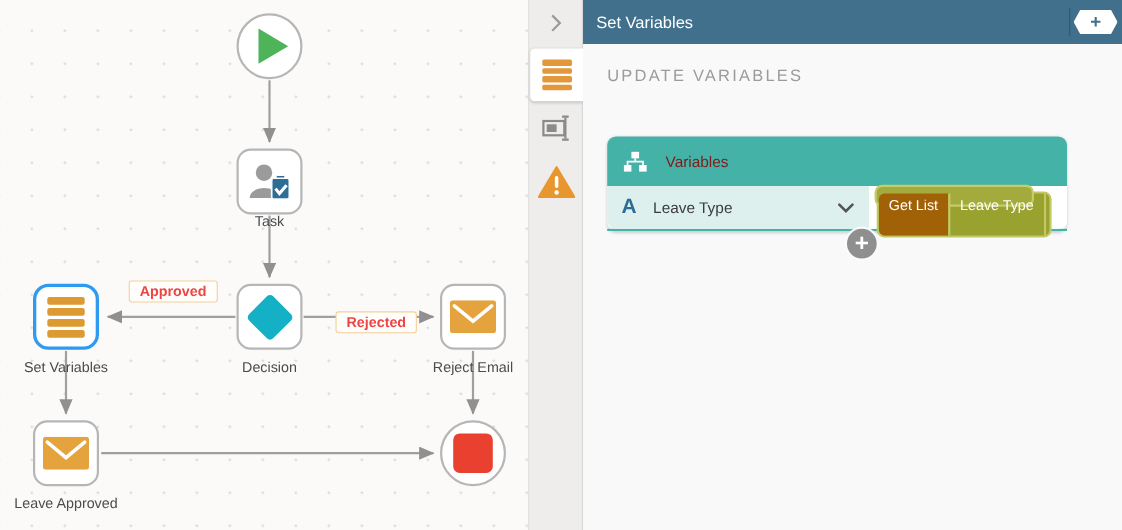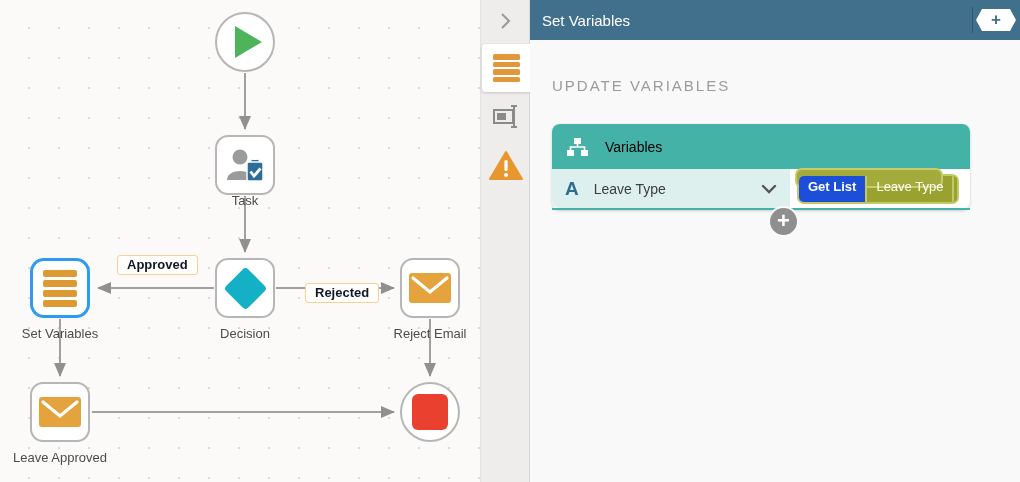--- a/index.html
+++ b/index.html
@@ -25,21 +25,21 @@
   }
   .node.circle { border-radius:50%; }
   .node.selected { border:3px solid #2e9bf0; border-radius:14px; }
   .node-label {
     position:absolute; transform:translateX(-50%);
     font-size:13px; color:#4b4b4b; white-space:nowrap;
   }
   .edge-label {
     position:absolute; padding:1px 9px 2px; background:#fffefb;
     border:1px solid #f4d09b; border-radius:3px;
-    color:#0f172a; font-size:13px; font-weight:bold; white-space:nowrap;
+    color:#ef4444; font-size:13px; font-weight:bold; white-space:nowrap;
   }
   .play-tri {
     width:0; height:0; margin-left:7px;
     border-left:27px solid #4db459;
     border-top:16px solid rgba(0,0,0,0); border-bottom:16px solid rgba(0,0,0,0);
   }
   .stop-sq { width:36px; height:36px; background:#e9402f; border-radius:6px; }
   .diamond { width:31px; height:31px; background:#14b0c6; border-radius:4px; transform:rotate(45deg); }
   .bars { display:flex; flex-direction:column; gap:3px; }
   .bars span { display:block; width:34px; height:7px; background:#dd9a33; border-radius:2px; }
@@ -66,51 +66,51 @@
   #panel-title { color:#fff; font-size:15px; padding-left:12px; }
   .header-divider { position:absolute; right:47px; top:7px; width:1px; height:26px; background:#30566d; }
   .add-pill {
     position:absolute; right:4px; top:9px; width:40px; height:22px; background:#fff;
     clip-path:polygon(15% 0%, 85% 0%, 100% 50%, 85% 100%, 15% 100%, 0% 50%);
     display:flex; align-items:center; justify-content:center; cursor:pointer;
   }
   .add-pill::before { content:"+"; color:#41708c; font-size:17px; font-weight:bold; line-height:1; margin-top:-1px; }
 
   #panel-body { position:absolute; left:0; top:40px; right:0; bottom:0; }
-  #panel-heading { position:absolute; left:22px; top:37px; font-size:15px; letter-spacing:2px; color:#9b9b9b; }
+  #panel-heading { position:absolute; left:22px; top:21px; font-size:15px; letter-spacing:2px; color:#9b9b9b; }
   #panel-subtitle { position:absolute; left:22px; top:52px; font-size:13px; color:#8b8b8b; }
 
   #var-card {
     position:absolute; left:22px; top:84px; width:418px;
     border-radius:8px; box-shadow:0 1px 3px rgba(0,0,0,.18);
   }
   #var-card-header {
     height:45px; background:#45b2a7; border-radius:8px 8px 0 0;
     display:flex; align-items:center; padding-left:15px;
   }
-  #var-card-header .hdr-label { color:#000000; font-size:14px; margin-left:17px; }
+  #var-card-header .hdr-label { color:#7f1d1d; font-size:14px; margin-left:17px; }
   #var-row { position:relative; display:flex; height:41px; border-bottom:2px solid #45b2a7; }
   #var-row-left {
     width:238px; background:#def0ee; display:flex; align-items:center;
     padding:0 13px; border-radius:0 0 0 8px;
   }
   .type-letter { color:#2b6d95; font-size:19px; font-weight:bold; }
   .var-name { font-size:14px; color:#3c3c3c; margin-left:15px; }
   .row-chevron { margin-left:auto; display:flex; align-items:center; cursor:pointer; }
   #var-row-right { position:relative; flex:1; background:#fff; border-radius:0 0 8px 0; }
   .tag {
     position:absolute; left:7px; top:5px; z-index:1;
     display:flex; align-items:stretch; border:2px solid #c2c964; border-radius:7px;
     background:#99a22f; color:#fff; font-size:13px; white-space:nowrap; cursor:pointer;
   }
   .tag::before {
     content:""; position:absolute; left:-4px; top:-8px; right:14px; height:16px;
     background:#a3ab3c; border:2px solid #c6cc6a; border-radius:7px; z-index:-1;
   }
-  .tag-src { background:#1d4ed8; padding:3px 9px 8px; border-radius:5px 0 0 5px;font-weight:bold; }
+  .tag-src { background:#a16207; padding:3px 9px 20px; border-radius:5px 0 0 5px; }
   .tag-field { padding:3px 9px 4px; border-left:2px solid #c2c964; }
   .tag-end { width:5px; border-left:2px solid #c2c964; border-radius:0 5px 5px 0; background:#99a22f; }
 
   .plus-circle {
     position:absolute; left:240px; top:168px; width:27px; height:27px; border-radius:50%;
     background:#8f8f8f; box-shadow:0 0 0 2px rgba(251,251,251,.95);
     display:flex; align-items:center; justify-content:center; cursor:pointer;
   }
   .plus-circle::before { content:"+"; color:#fff; font-size:22px; font-weight:bold; line-height:1; margin-top:-2px; }
 </style>

